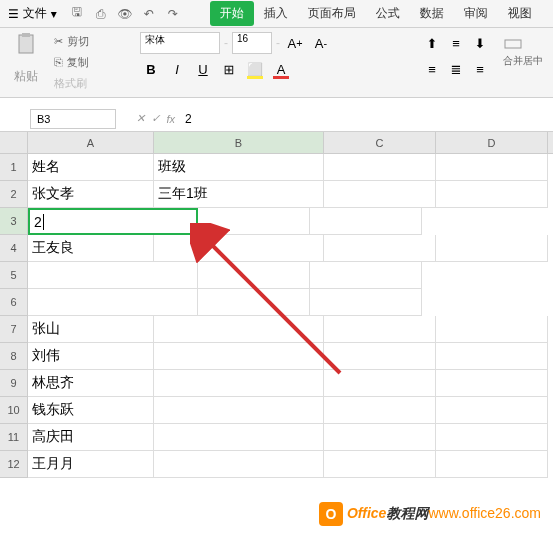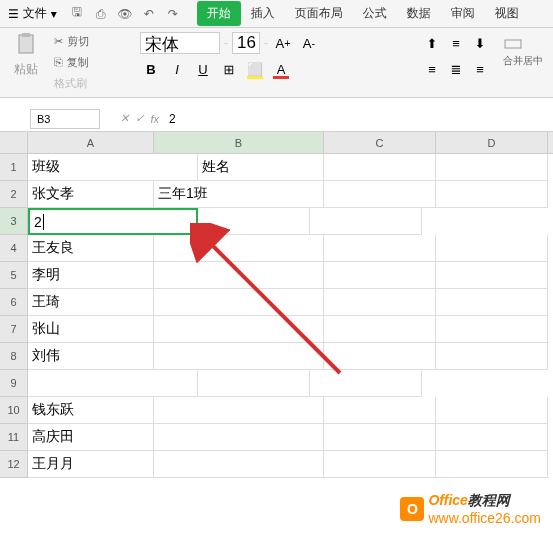--- a/index.html
+++ b/index.html
@@ -2,45 +2,45 @@
 <html><head>
   <meta charset="utf-8">
   <style>
     * { margin: 0; padding: 0; box-sizing: border-box; }
     body { font-family: "Microsoft YaHei", Arial, sans-serif; font-size: 12px; background: #fff; width: 553px; height: 534px; overflow: hidden; position: relative; }
     
     .menubar { background: #f5f5f5; height: 28px; display: flex; align-items: center; padding: 0 8px; border-bottom: 1px solid #d0d0d0; gap: 4px; }
     .file-menu { display: flex; align-items: center; gap: 4px; cursor: pointer; }
     .qat { display: flex; gap: 8px; margin-left: 8px; }
     .qat-icon { width: 16px; height: 16px; display: flex; align-items: center; justify-content: center; color: #666; cursor: pointer; }
-    .tabs { display: flex; gap: 0; margin-left: 12px; align-items: center; }
+    .tabs { display: flex; gap: 0; margin-left: 25px; align-items: center; }
     .tab { padding: 4px 10px; cursor: pointer; color: #333; }
     .tab.active { background: #22b14c; color: #fff; border-radius: 3px; }
     
     .ribbon { background: #f5f5f5; height: 70px; display: flex; border-bottom: 1px solid #d0d0d0; padding: 4px 8px; gap: 4px; }
     .clipboard-group { width: 128px; display: flex; flex-direction: row; }
-    .paste-btn { width: 36px; display: flex; flex-direction: column; align-items: center; gap: 5px; color: #999; }
+    .paste-btn { width: 36px; display: flex; flex-direction: column; align-items: center; gap: 12px; color: #999; }
     .paste-icon { width: 24px; height: 24px; }
     .clip-btns { display: flex; flex-direction: column; gap: 2px; margin-left: 4px; }
     .clip-btn { display: flex; align-items: center; gap: 4px; padding: 2px 6px; font-size: 11px; color: #666; cursor: pointer; }
     .font-group { flex: 1; display: flex; flex-direction: column; gap: 4px; }
     .font-row { display: flex; gap: 4px; align-items: center; }
-    .font-select { border: 1px solid #ccc; background: #fff; height: 22px; padding: 0 4px; font-size: 17px; }
+    .font-select { border: 1px solid #ccc; background: #fff; height: 22px; padding: 0 4px; font-size: 10px; }
     .font-name { width: 80px; }
-    .font-size { width: 28px; }
+    .font-size { width: 40px; }
     .font-btn { width: 22px; height: 22px; display: flex; align-items: center; justify-content: center; border: 1px solid transparent; cursor: pointer; font-size: 13px; }
     .bold { font-weight: bold; }
     .italic { font-style: italic; }
     .underline { text-decoration: underline; }
     .align-group { display: flex; flex-direction: column; gap: 4px; padding: 0 6px; }
     .align-row { display: flex; gap: 2px; }
     .merge-btn { display: flex; flex-direction: column; align-items: flex-start; color: #666; font-size: 10px; padding: 2px; }
     
     .namebox-row { height: 26px; display: flex; align-items: center; border-bottom: 1px solid #d0d0d0; background: #fff; margin-top: 8px; }
-    .namebox { border: 1px solid #ccc; width: 70px; height: 20px; padding: 0 6px; margin-left: 30px; display: flex; align-items: center; font-size: 11px; }
+    .namebox { border: 1px solid #ccc; width: 86px; height: 20px; padding: 0 6px; margin-left: 30px; display: flex; align-items: center; font-size: 11px; }
     .fx-area { display: flex; align-items: center; margin-left: 20px; gap: 6px; }
     .fx-btn { color: #999; cursor: pointer; font-style: italic; font-size: 11px; }
     .formula-input { flex: 1; padding: 0 4px; font-size: 12px; }
     
     .grid-wrapper { position: relative; }
     .col-headers { display: flex; height: 22px; background: #e8e8e8; border-bottom: 1px solid #ccc; }
     .corner { width: 28px; border-right: 1px solid #ccc; background: #e8e8e8; }
     .col-header { border-right: 1px solid #ccc; display: flex; align-items: center; justify-content: center; color: #555; font-size: 11px; background: #e8e8e8; }
     .col-a { width: 126px; }
     .col-b { width: 170px; background: #d8e8d8; }
@@ -53,21 +53,21 @@
     .cell { border-right: 1px solid #ddd; border-bottom: 1px solid #ddd; padding: 0 4px; display: flex; align-items: center; font-size: 14px; background: #fff; }
     .cell.editing { border: 2px solid #22b14c; z-index: 5; position: relative; }
     .cursor-blink { display: inline-block; width: 1px; height: 16px; background: #000; margin-left: 1px; animation: blink 1s infinite; }
     @keyframes blink { 50% { opacity: 0; } }
     
     .arrow-annotation { position: absolute; top: 223px; left: 190px; z-index: 20; pointer-events: none; }
     .arrow-svg { width: 170px; height: 170px; }
     
     .watermark { position: absolute; right: 12px; bottom: 8px; display: flex; align-items: center; gap: 4px; z-index: 30; }
     .wm-logo { width: 24px; height: 24px; background: #ff8c00; border-radius: 4px; display: flex; align-items: center; justify-content: center; color: #fff; font-weight: bold; font-size: 14px; }
-    .wm-text { display: flex; flex-direction: column; }
+    .wm-text { display: flex; flex-direction: row; }
     .wm-title { color: #ff8c00; font-weight: bold; font-size: 14px; font-style: italic; }
     .wm-title span { color: #333; }
     .wm-url { color: #ff8c00; font-size: 14px; }
   </style>
 </head>
 <body>
 
 <div class="menubar">
   <div class="file-menu">
     <span>☰</span>
@@ -167,22 +167,22 @@
   <div class="col-headers">
     <div class="corner"></div>
     <div class="col-header col-a">A</div>
     <div class="col-header col-b">B</div>
     <div class="col-header col-c">C</div>
     <div class="col-header col-d">D</div>
   </div>
   <div id="grid-rows">
       <div class="grid-row">
     <div class="row-header ">1</div>
+    <div class="cell col-a">姓名</div>
     <div class="cell col-b ">班级</div>
-    <div class="cell col-a">姓名</div>
     <div class="cell col-c"></div>
     <div class="cell col-d"></div>
   </div>
       <div class="grid-row">
     <div class="row-header ">2</div>
     <div class="cell col-a">张文孝</div>
     <div class="cell col-b ">三年1班</div>
     <div class="cell col-c"></div>
     <div class="cell col-d"></div>
   </div>
@@ -194,48 +194,47 @@
   </div>
       <div class="grid-row">
     <div class="row-header ">4</div>
     <div class="cell col-a">王友良</div>
     <div class="cell col-b "></div>
     <div class="cell col-c"></div>
     <div class="cell col-d"></div>
   </div>
       <div class="grid-row">
     <div class="row-header ">5</div>
-    <div class="cell col-a">李明</div>
     <div class="cell col-b "></div>
     <div class="cell col-c"></div>
     <div class="cell col-d"></div>
   </div>
       <div class="grid-row">
     <div class="row-header ">6</div>
-    <div class="cell col-a">王琦</div>
     <div class="cell col-b "></div>
     <div class="cell col-c"></div>
     <div class="cell col-d"></div>
   </div>
       <div class="grid-row">
     <div class="row-header ">7</div>
     <div class="cell col-a">张山</div>
     <div class="cell col-b "></div>
     <div class="cell col-c"></div>
     <div class="cell col-d"></div>
   </div>
       <div class="grid-row">
     <div class="row-header ">8</div>
     <div class="cell col-a">刘伟</div>
     <div class="cell col-b "></div>
     <div class="cell col-c"></div>
     <div class="cell col-d"></div>
   </div>
       <div class="grid-row">
     <div class="row-header ">9</div>
+    <div class="cell col-a">林思齐</div>
     <div class="cell col-b "></div>
     <div class="cell col-c"></div>
     <div class="cell col-d"></div>
   </div>
       <div class="grid-row">
     <div class="row-header ">10</div>
     <div class="cell col-a">钱东跃</div>
     <div class="cell col-b "></div>
     <div class="cell col-c"></div>
     <div class="cell col-d"></div>

